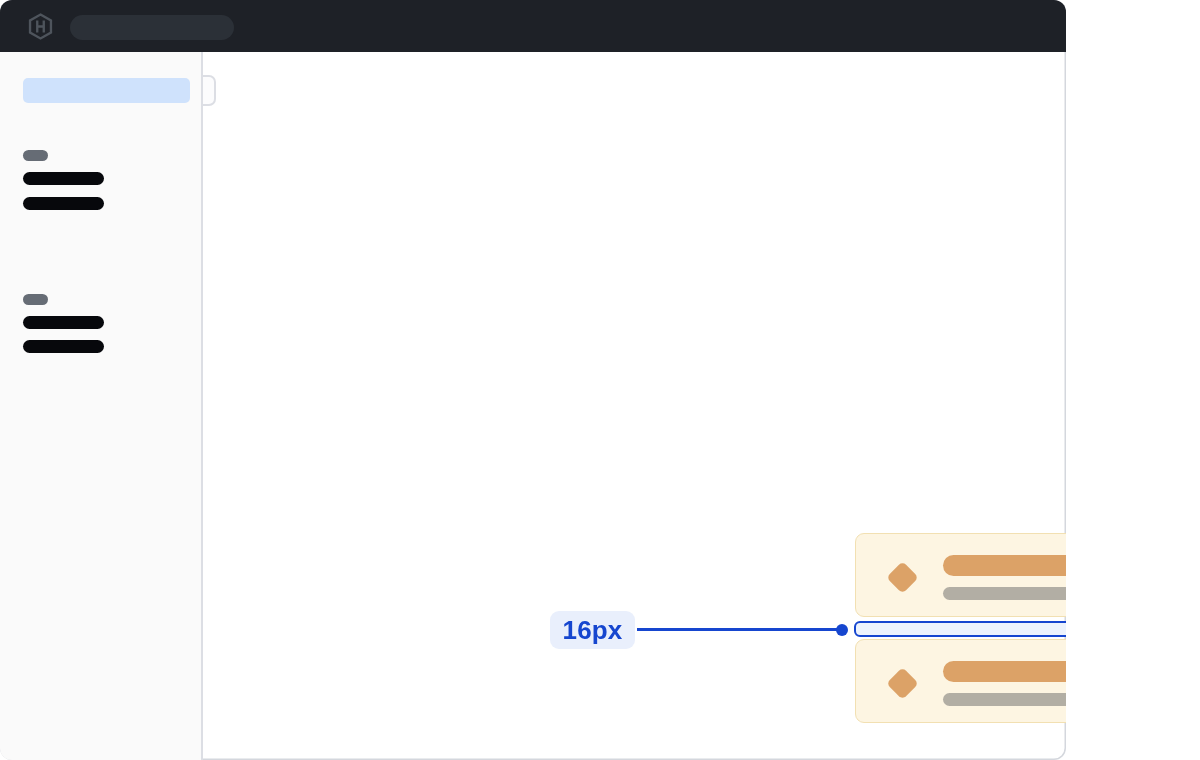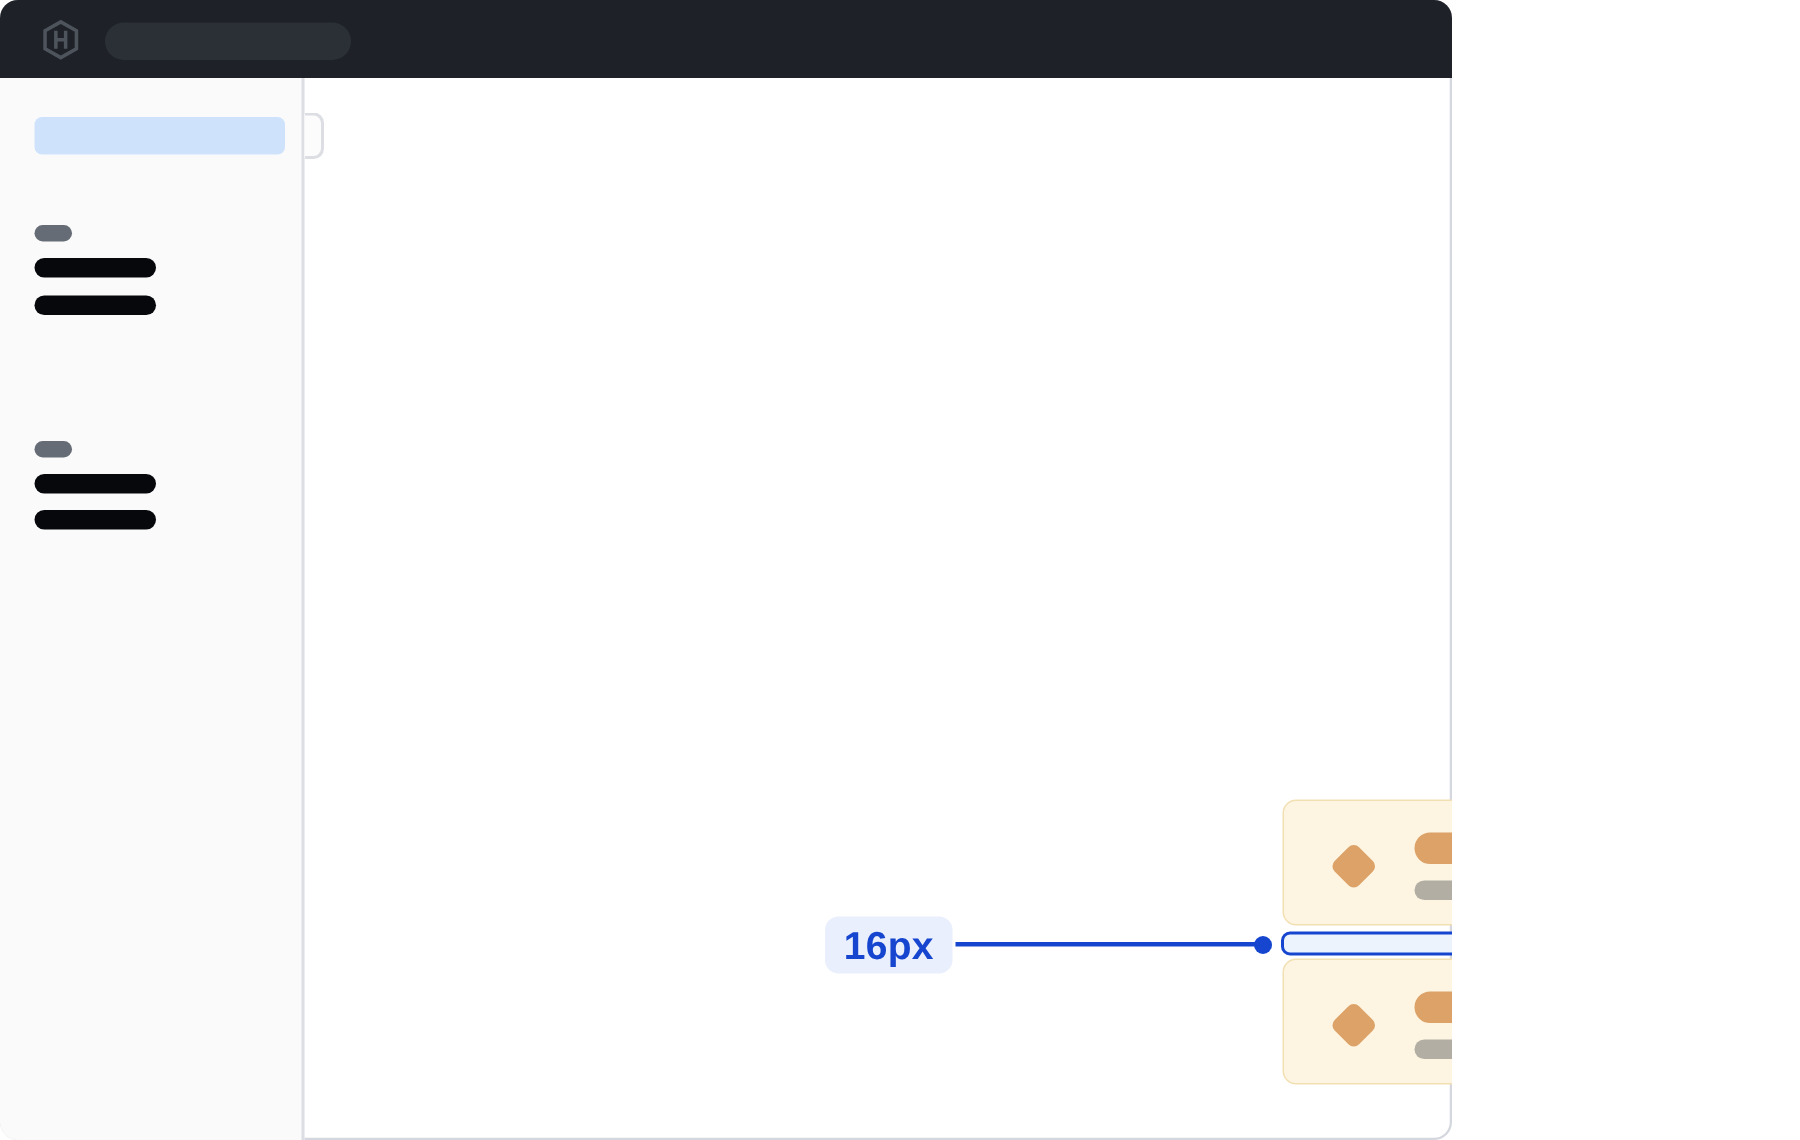--- a/index.html
+++ b/index.html
@@ -16,21 +16,21 @@
     --card-border:#f2e0b2;
     --card-accent:#dca267;
     --card-muted:#b2aea4;
     --annotation-blue:#1646cf;
     --annotation-pill-bg:#e9effc;
     --gap-fill:#edf3fd;
   }
   *{margin:0;padding:0;box-sizing:border-box;}
   html,body{background:#fff;font-family:"Liberation Sans",sans-serif;}
   .frame{
-    position:relative;width:968px;height:760px;background:#fff;
+    position:relative;width:1066px;height:760px;background:#fff;
     border-radius:12px;overflow:hidden;
     box-shadow:inset 0 0 0 1.5px var(--frame-border);
   }
   
   .header{position:absolute;top:0;left:0;width:1200px;height:52px;background:var(--header-bg);}
   .logo{position:absolute;left:27px;top:13px;width:27px;height:27px;color:var(--logo-gray);}
   .hdr-search{position:absolute;left:70px;top:15px;width:164px;height:25px;border-radius:13px;background:var(--header-skeleton);}
   .hdr-pill{position:absolute;top:15px;width:32px;height:25px;border-radius:8px;background:var(--header-skeleton);}
   .hdr-pill.p1{left:1112px;}
   .hdr-pill.p2{left:1152px;}

